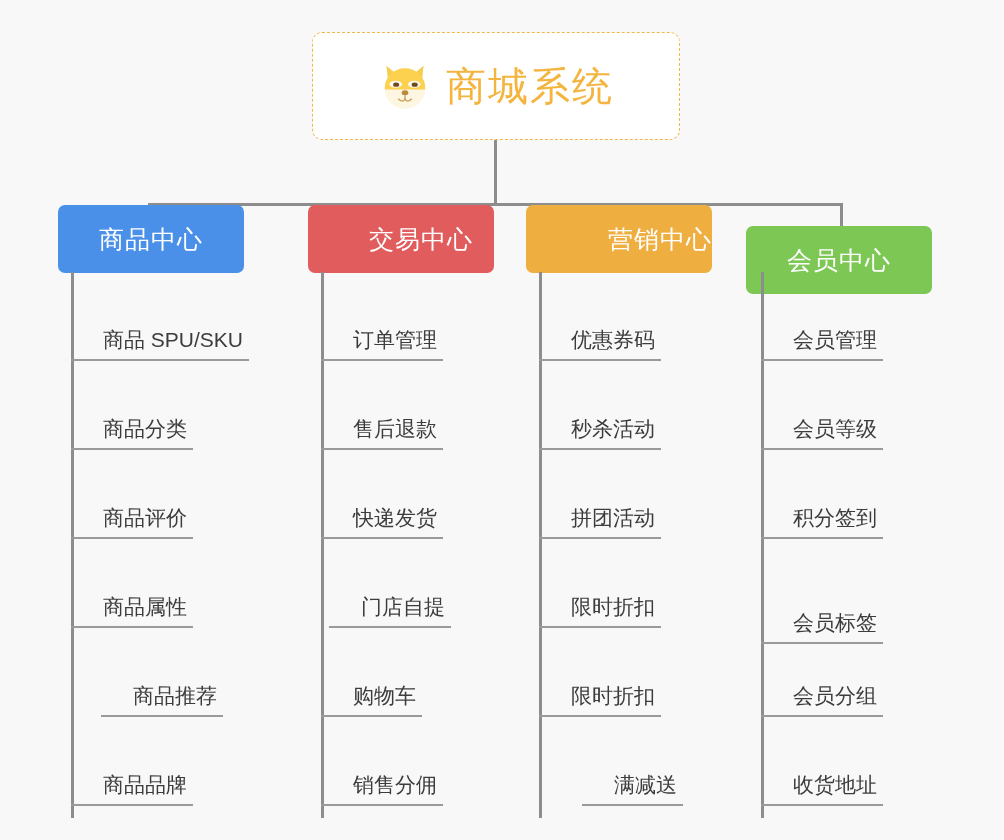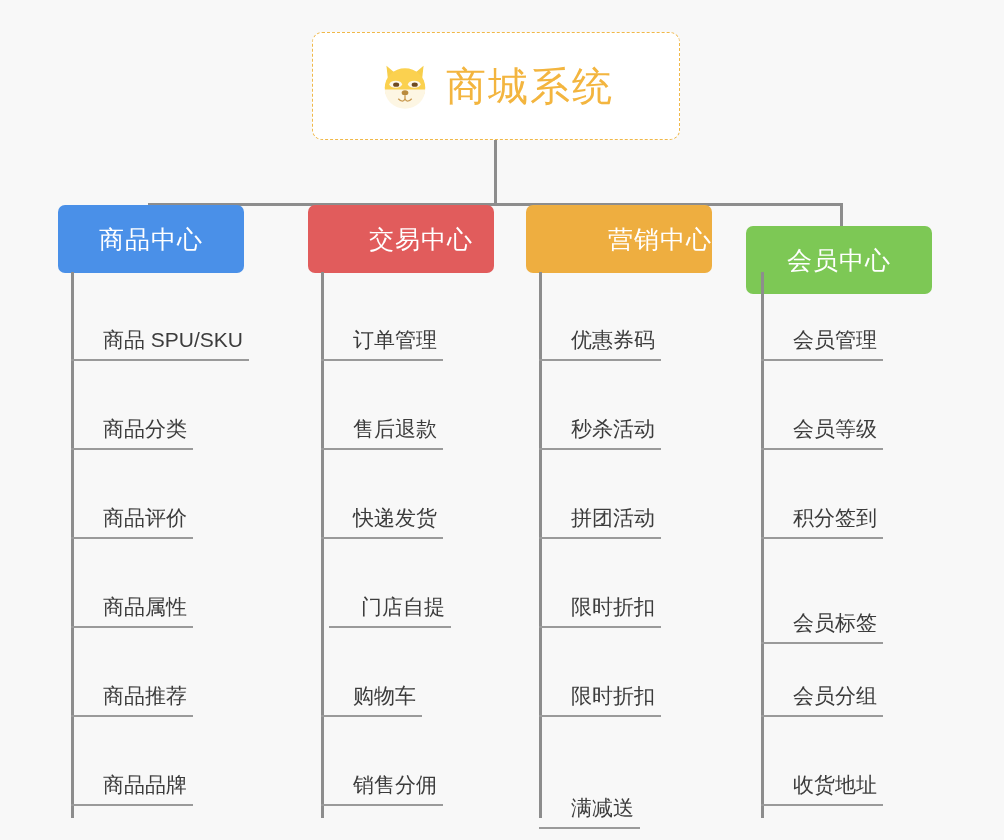--- a/index.html
+++ b/index.html
@@ -126,21 +126,21 @@
     </div>
     <div class="leaf-item" style="top:89px;">
       <span class="leaf-label">商品分类</span>
     </div>
     <div class="leaf-item" style="top:178px;">
       <span class="leaf-label">商品评价</span>
     </div>
     <div class="leaf-item" style="top:267px;">
       <span class="leaf-label">商品属性</span>
     </div>
-    <div class="leaf-item" style="top:356px;">
+    <div class="leaf-item" style="top:356px;margin-left:30px;">
       <span class="leaf-label">商品推荐</span>
     </div>
     <div class="leaf-item" style="top:445px;">
       <span class="leaf-label">商品品牌</span>
     </div>
   </div>
 
   <div class="leaf-col" style="left:321px;top:272px;width:210px;height:546px;">
     <div class="leaf-spine" style="height: 546px; background: rgb(141, 141, 141);"></div>
     <div class="leaf-item" style="top:0px;">
@@ -173,21 +173,21 @@
     </div>
     <div class="leaf-item" style="top:178px;">
       <span class="leaf-label">拼团活动</span>
     </div>
     <div class="leaf-item" style="top:267px;">
       <span class="leaf-label">限时折扣</span>
     </div>
     <div class="leaf-item" style="top:356px;">
       <span class="leaf-label">限时折扣</span>
     </div>
-    <div class="leaf-item" style="top:468px;">
+    <div class="leaf-item" style="top:445px;padding-left:43px;">
       <span class="leaf-label">满减送</span>
     </div>
   </div>
 
   <div class="leaf-col" style="left:761px;top:272px;width:210px;height:546px;">
     <div class="leaf-spine" style="height: 546px; background: rgb(141, 141, 141);"></div>
     <div class="leaf-item" style="top:0px;">
       <span class="leaf-label">会员管理</span>
     </div>
     <div class="leaf-item" style="top:89px;">

